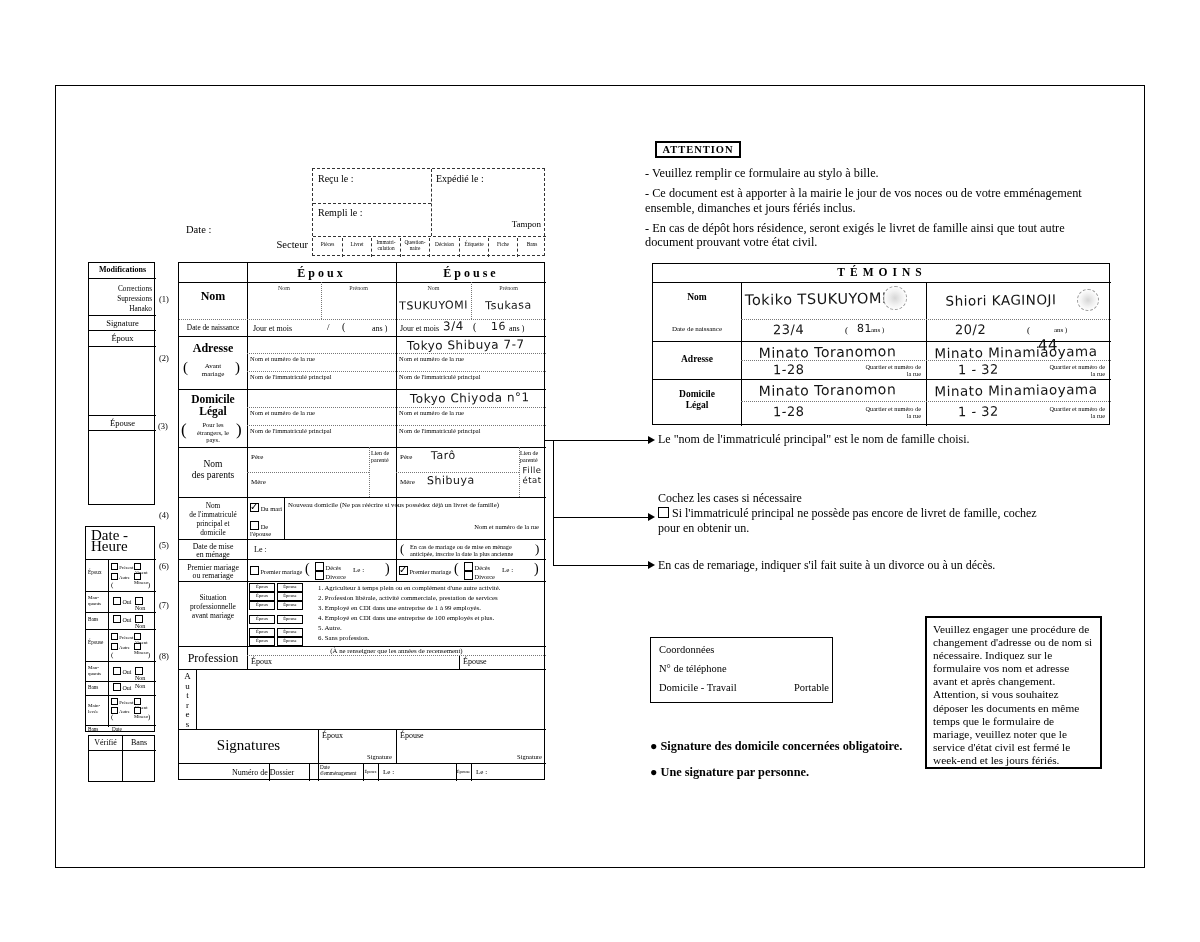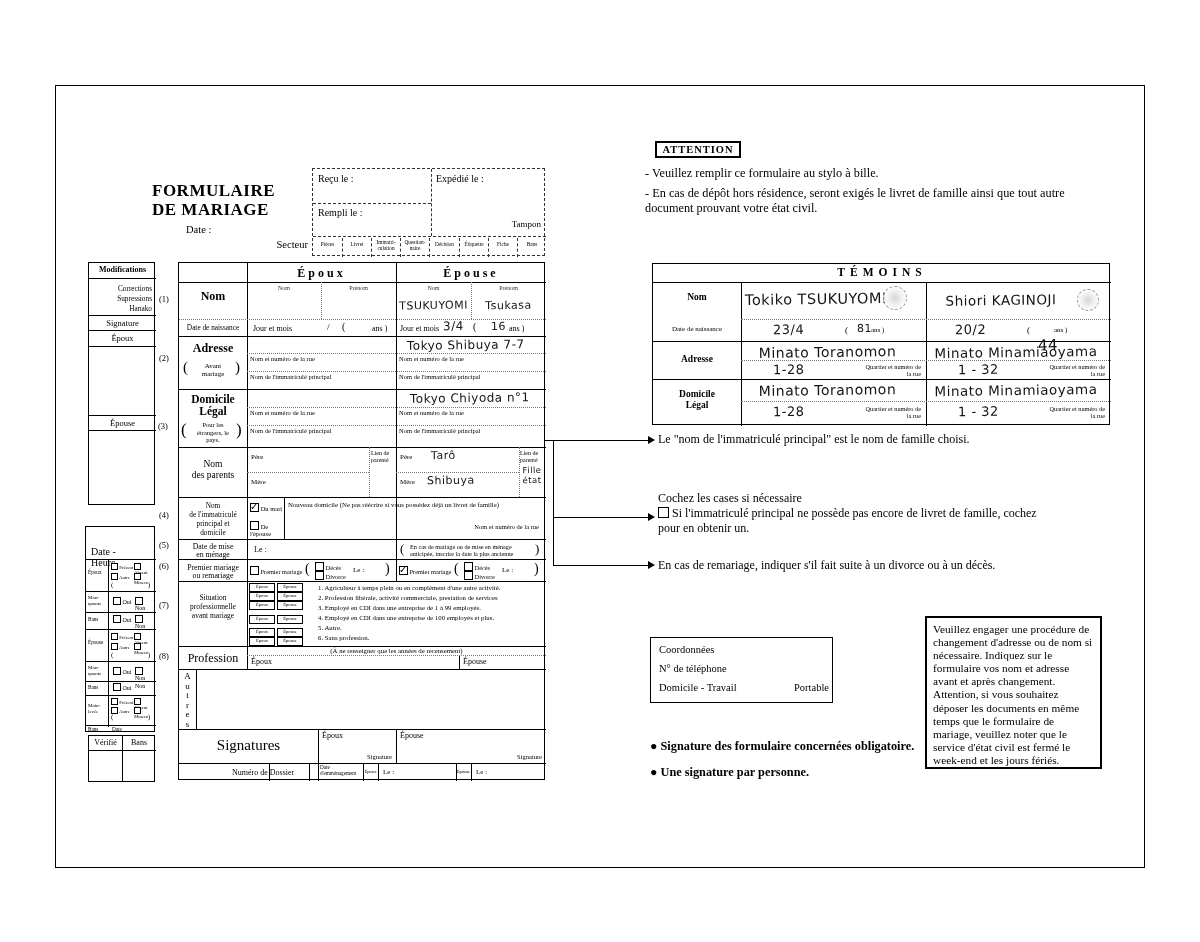--- a/index.html
+++ b/index.html
@@ -24,24 +24,20 @@
   .tiny{font-size:6.5px;line-height:7.5px;}
   .notes p{margin:0 0 6px 0;}
 </style>
 </head>
 <body>
 
 <div id="stage">
 
   <div class="a" style="left:55px;top:85px;width:1090px;height:783px;border:1.5px solid #000;"></div>
 
-  <div class="a b" style="left:152px;top:181px;width:180px;font-size:17px;line-height:19px;letter-spacing:.5px;">
-    <div>FORMULAIRE</div>
-    <div>DE MARIAGE</div>
-  </div>
   <div class="a" style="left:186px;top:224px;font-size:10.5px;">Date :</div>
   <div class="a rt" style="left:262px;top:239px;width:46px;font-size:10.5px;">Secteur</div>
 
   <div class="a" style="left:312px;top:168px;width:233px;height:88px;border:1px dashed #333;">
     <div class="a" style="left:118px;top:0;height:67px;border-left:1px dashed #333;"></div>
     <div class="a" style="left:0;top:34px;width:118px;border-top:1px dashed #333;"></div>
     <div class="a" style="left:0;top:67px;width:233px;border-top:1px dashed #333;"></div>
     <div class="a" style="left:5px;top:4px;font-size:10px;">Reçu le :</div>
     <div class="a" style="left:5px;top:38px;font-size:10px;">Rempli le :</div>
     <div class="a" style="left:123px;top:4px;font-size:10px;">Expédié le :</div>
@@ -61,21 +57,21 @@
     <div class="a" style="left:0;top:15px;width:67px;border-top:1px solid #000;"></div>
     <div class="a rt" style="left:0;top:21px;width:63px;font-size:7.3px;">Corrections</div>
     <div class="a rt" style="left:0;top:31px;width:63px;font-size:7.3px;">Supressions</div>
     <div class="a rt" style="left:0;top:41px;width:63px;font-size:7.3px;">Hanako</div>
     <div class="a ctr" style="left:0;top:52px;width:67px;height:16px;font-size:8.5px;padding-top:2px;border-top:1px solid #000;border-bottom:1px solid #000;">Signature</div>
     <div class="a ctr" style="left:0;top:68px;width:67px;height:16px;font-size:8.5px;padding-top:2px;border-bottom:1px solid #000;">Époux</div>
     <div class="a ctr" style="left:0;top:152px;width:67px;height:16px;font-size:8.5px;padding-top:2px;border-top:1px solid #000;border-bottom:1px solid #000;">Épouse</div>
   </div>
 
   <div class="a" style="left:85px;top:526px;width:70px;height:206px;border:1px solid #000;">
-    <div class="a" style="left:5px;top:19px;font-size:10px;line-height:11px;">
+    <div class="a" style="left:5px;top:3px;font-size:15px;line-height:11px;">
       <div>Date -</div>
       <div>Heure</div>
     </div>
     <div class="a" style="left:0;top:32px;width:70px;border-top:1px solid #000;"></div>
     <div class="a" style="left:22px;top:32px;height:168px;border-left:1px solid #000;"></div>
 
     <div class="a tiny" style="left:2px;top:42px;width:20px;font-size:5.2px;">Époux</div>
     <div class="a" style="left:25px;top:36px;font-size:4.8px;"><span class="cbx" style="width:5px;height:5px;"></span> <span>Présent</span></div>
     <div class="a" style="left:48px;top:36px;font-size:4.8px;"><span class="cbx" style="width:5px;height:5px;"></span> <span>Absent</span></div>
     <div class="a" style="left:25px;top:46px;font-size:4.8px;"><span class="cbx" style="width:5px;height:5px;"></span> <span>Autre</span></div>
@@ -325,20 +321,21 @@
   <div class="a sh" style="left:545px;top:440px;width:103px;"></div>
   <div class="a ah" style="left:648px;top:436px;"></div>
   <div class="a sh" style="left:553px;top:517px;width:95px;"></div>
   <div class="a ah" style="left:648px;top:513px;"></div>
   <div class="a sh" style="left:553px;top:565px;width:95px;"></div>
   <div class="a ah" style="left:648px;top:561px;"></div>
 
   <div class="a ctr b" style="left:655px;top:141px;width:86px;height:17px;border:2px solid #000;font-size:10.5px;letter-spacing:1px;line-height:14px;">ATTENTION</div>
   <div class="a notes" style="left:645px;top:166px;width:470px;font-size:12.3px;line-height:14.3px;">
     <p>- Veuillez remplir ce formulaire au stylo à bille.</p>
+    <p>- Ce document est à apporter à la mairie le jour de vos noces ou de votre emménagement ensemble, dimanches et jours fériés inclus.</p>
     <p>- En cas de dépôt hors résidence, seront exigés le livret de famille ainsi que tout autre document prouvant votre état civil.</p>
   </div>
 
   <div class="a" style="left:652px;top:263px;width:458px;height:162px;border:1.5px solid #000;">
     <div class="a ctr b" style="left:0;top:2px;width:458px;font-size:11.5px;letter-spacing:5px;">TÉMOINS</div>
     <div class="a sh" style="left:0;top:18px;width:458px;"></div>
     <div class="a sh" style="left:0;top:77px;width:458px;"></div>
     <div class="a sh" style="left:0;top:115px;width:458px;"></div>
     <div class="a sv" style="left:88px;top:18px;height:144px;"></div>
     <div class="a sv" style="left:273px;top:18px;height:144px;"></div>
@@ -390,20 +387,20 @@
     <div class="a" style="left:8px;top:6px;font-size:10.5px;">Coordonnées</div>
     <div class="a" style="left:8px;top:25px;font-size:10.5px;">N° de téléphone</div>
     <div class="a" style="left:8px;top:44px;font-size:10.5px;">Domicile - Travail</div>
     <div class="a rt" style="left:120px;top:44px;width:58px;font-size:10.5px;">Portable</div>
   </div>
 
   <div class="a" style="left:925px;top:616px;width:177px;height:153px;border:2px solid #000;padding:5px 6px;font-size:11.3px;line-height:13.1px;">Veuillez engager une procédure de changement d'adresse ou de nom si nécessaire. Indiquez sur le formulaire vos nom et adresse avant et après changement. Attention, si vous souhaitez déposer les documents en même temps que le formulaire de mariage, veuillez noter que le service d'état civil est fermé le week-end et les jours fériés.</div>
 
   <div class="a" style="left:650px;top:739px;width:280px;font-size:12.3px;font-weight:bold;">
     <span>●</span>
-    <span>Signature des formulaire concernées obligatoire.</span>
+    <span>Signature des domicile concernées obligatoire.</span>
   </div>
   <div class="a" style="left:650px;top:765px;width:280px;font-size:12.3px;font-weight:bold;">
     <span>●</span>
     <span>Une signature par personne.</span>
   </div>
 
 </div>
 
 </body></html>

